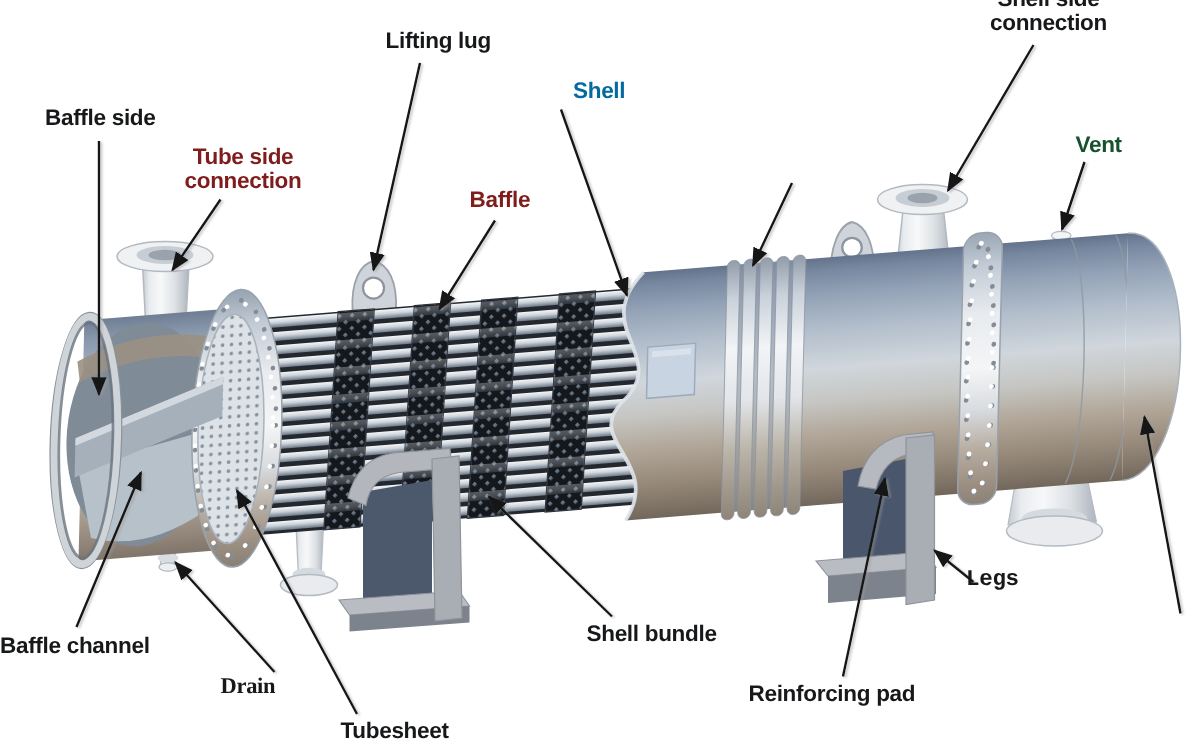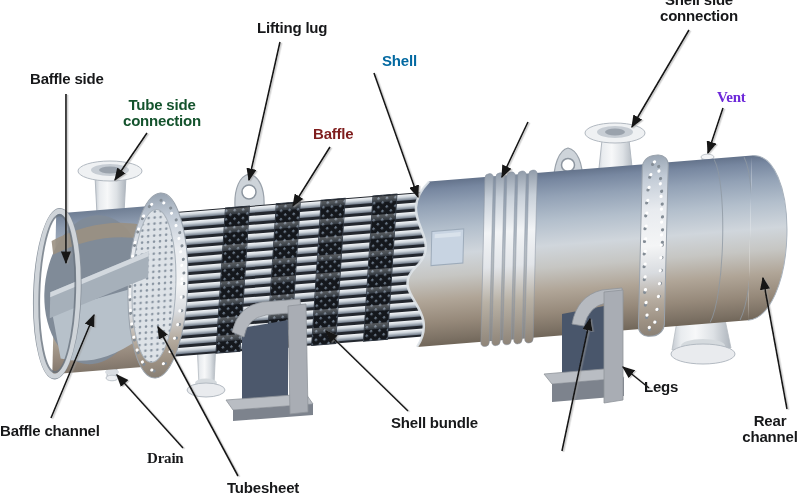--- a/index.html
+++ b/index.html
@@ -265,29 +265,28 @@
         <line x1="238" y1="476" x2="158" y2="327" stroke="#141414" stroke-width="1.6" marker-end="url(#arrowhead)"></line>
         <line x1="408" y1="411" x2="326" y2="331" stroke="#141414" stroke-width="1.6" marker-end="url(#arrowhead)"></line>
         <line x1="562" y1="451" x2="590" y2="319" stroke="#141414" stroke-width="1.6" marker-end="url(#arrowhead)"></line>
         <line x1="649" y1="388" x2="623" y2="367" stroke="#141414" stroke-width="1.6" marker-end="url(#arrowhead)"></line>
         <line x1="787" y1="409" x2="763" y2="278" stroke="#141414" stroke-width="1.6" marker-end="url(#arrowhead)"></line>
       </g>
   </svg>
 
   <div style="position:absolute;left:0;top:0;width:800px;height:494px;">
       <div class="label" style="left: 30px; top: 71px; color: rgb(23, 24, 26);">Baffle side</div>
-      <div class="label center" style="left: 162px; top: 97px; color: #14532d; text-align: center;">Tube side
+      <div class="label center" style="left: 162px; top: 97px; color: #7f1d1d; text-align: center;">Tube side
 connection</div>
       <div class="label" style="left: 257px; top: 20px; color: rgb(23, 24, 26);">Lifting lug</div>
       <div class="label" style="left: 382px; top: 53px; color: #0369a1;">Shell</div>
       <div class="label" style="left: 313px; top: 126px; color: #7f1d1d;">Baffle</div>
       <div class="label center" style="left: 699px; top: -8px; color: rgb(23, 24, 26);">Shell side
 connection</div>
-      <div class="label" style="left: 717px; top: 89px; color: #6d28d9; font-family: Liberation Serif, serif;">Vent</div>
+      <div class="label" style="left: 717px; top: 89px; color: #14532d;">Vent</div>
       <div class="label" style="left: 0px; top: 423px; color: rgb(23, 24, 26);">Baffle channel</div>
       <div class="label" style="left: 147px; top: 450px; color: rgb(23, 24, 26); font-family: Liberation Serif, serif;">Drain</div>
       <div class="label" style="left: 227px; top: 480px; color: rgb(23, 24, 26);">Tubesheet</div>
       <div class="label" style="left: 391px; top: 415px; color: rgb(23, 24, 26);">Shell bundle</div>
-      <div class="label" style="left: 644px; top: 379px; color: rgb(23, 24, 26);">Legs</div>
-      <div class="label center" style="left: 770px; top: 413px; color: rgb(23, 24, 26);">Rear
-channel</div>
+      <div class="label" style="left: 499px; top: 455px; color: rgb(23, 24, 26);">Reinforcing pad</div>
+      <div class="label" style="left: 644px; top: 379px; color: rgb(23, 24, 26); font-family: Liberation Mono, monospace;">Legs</div>
     </div>
 </div>
 
 </body></html>

